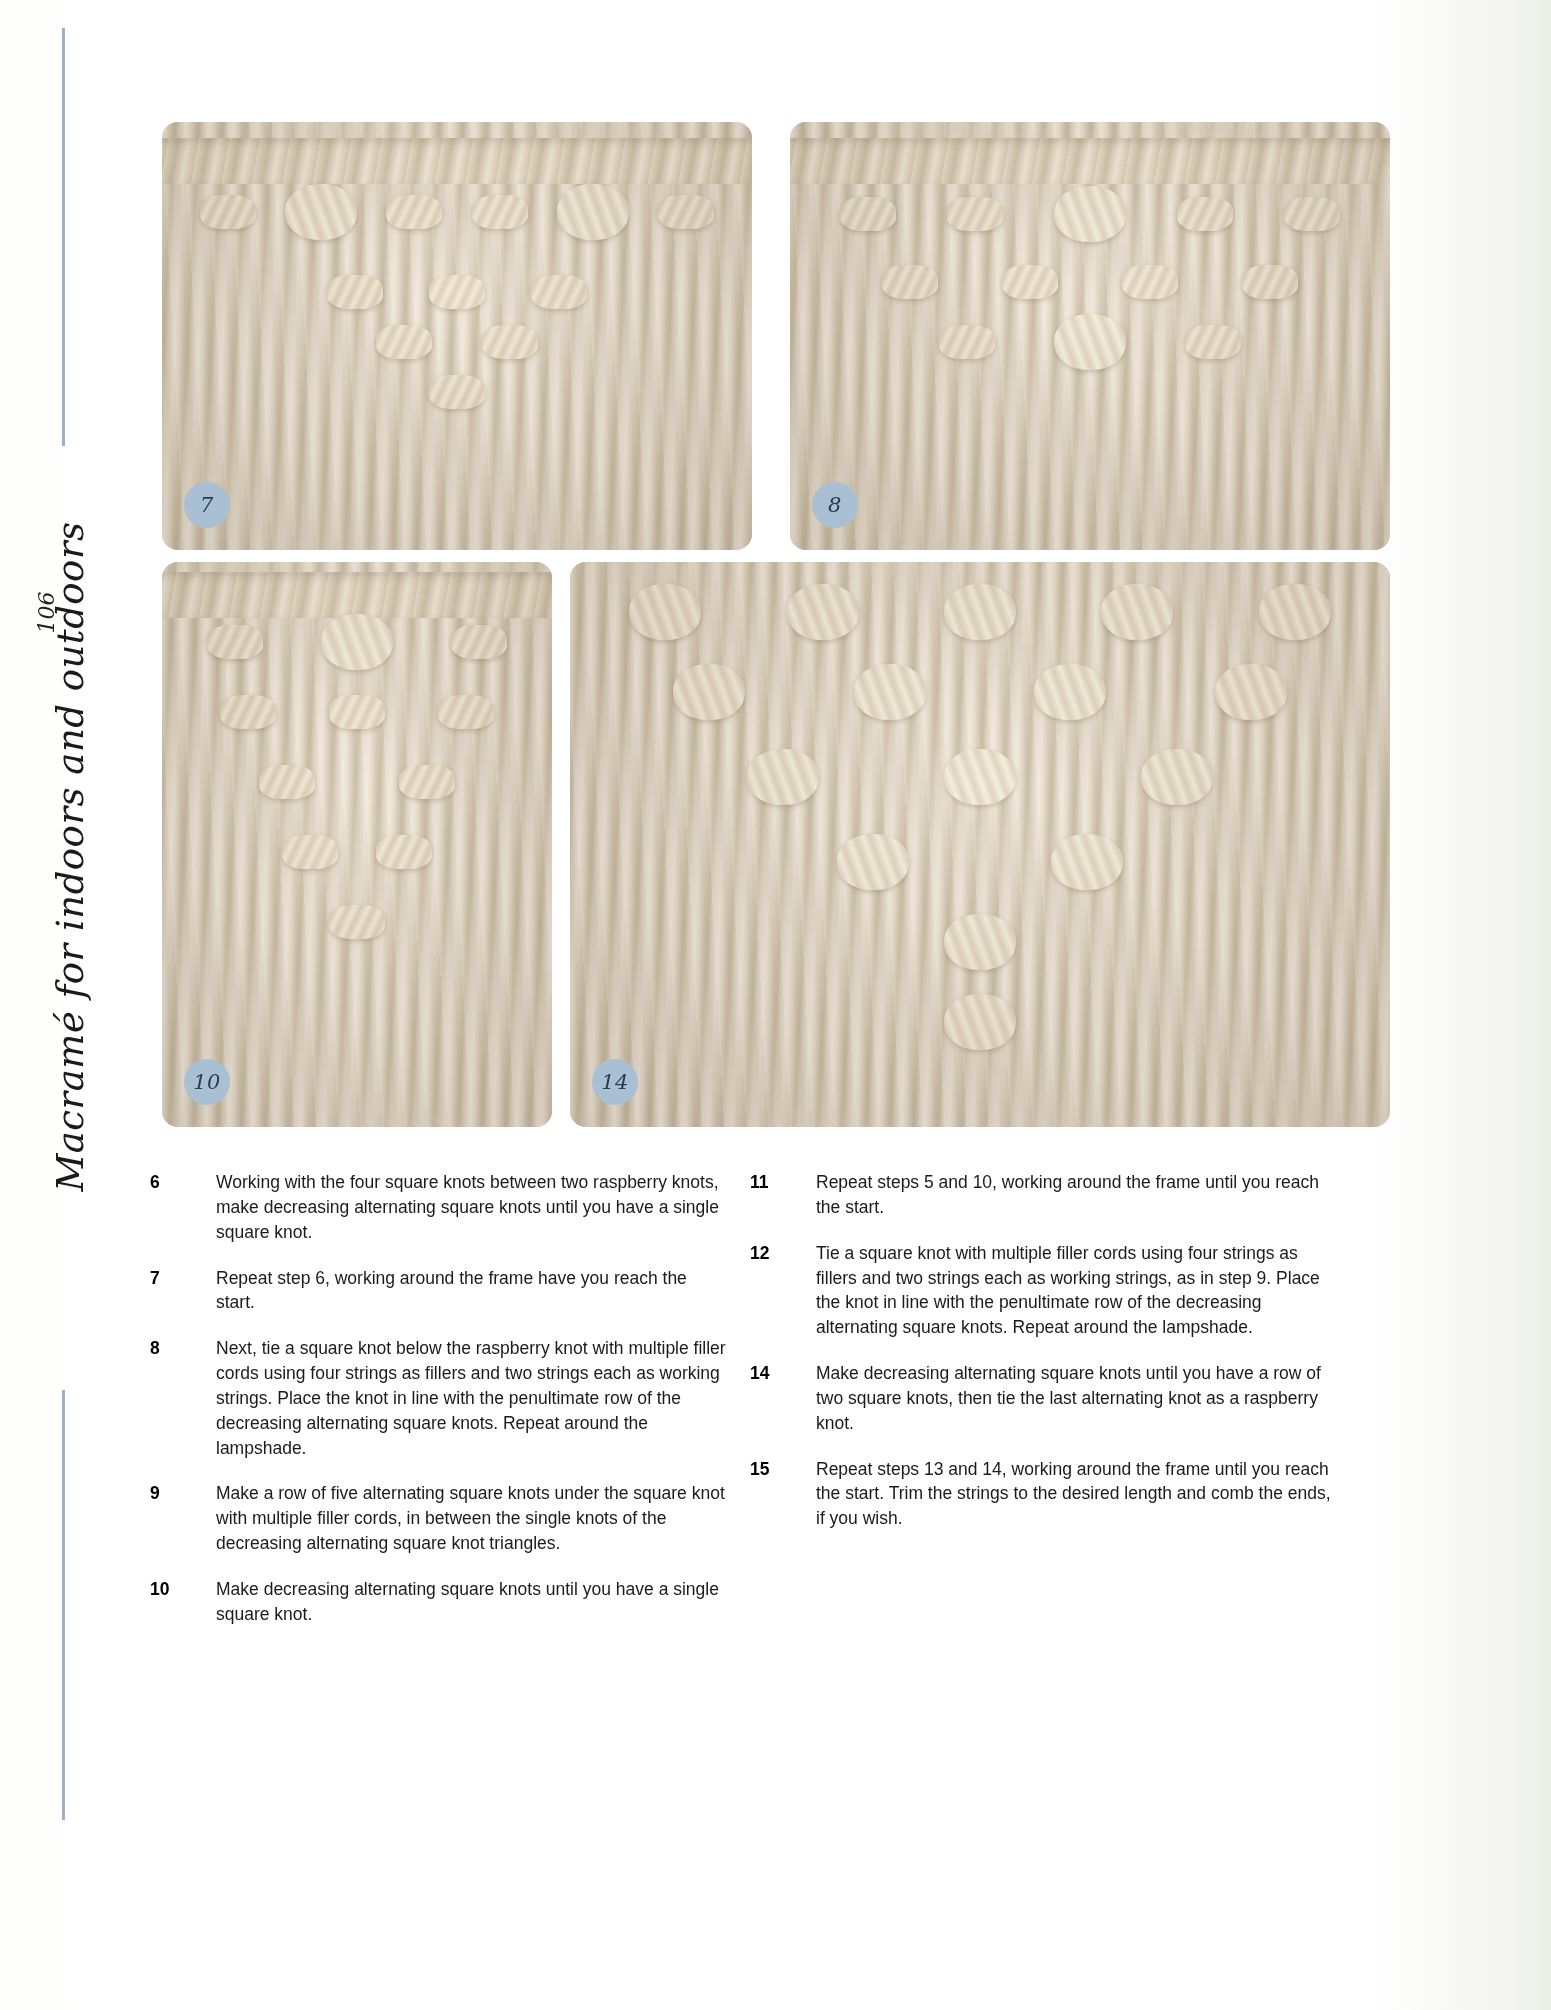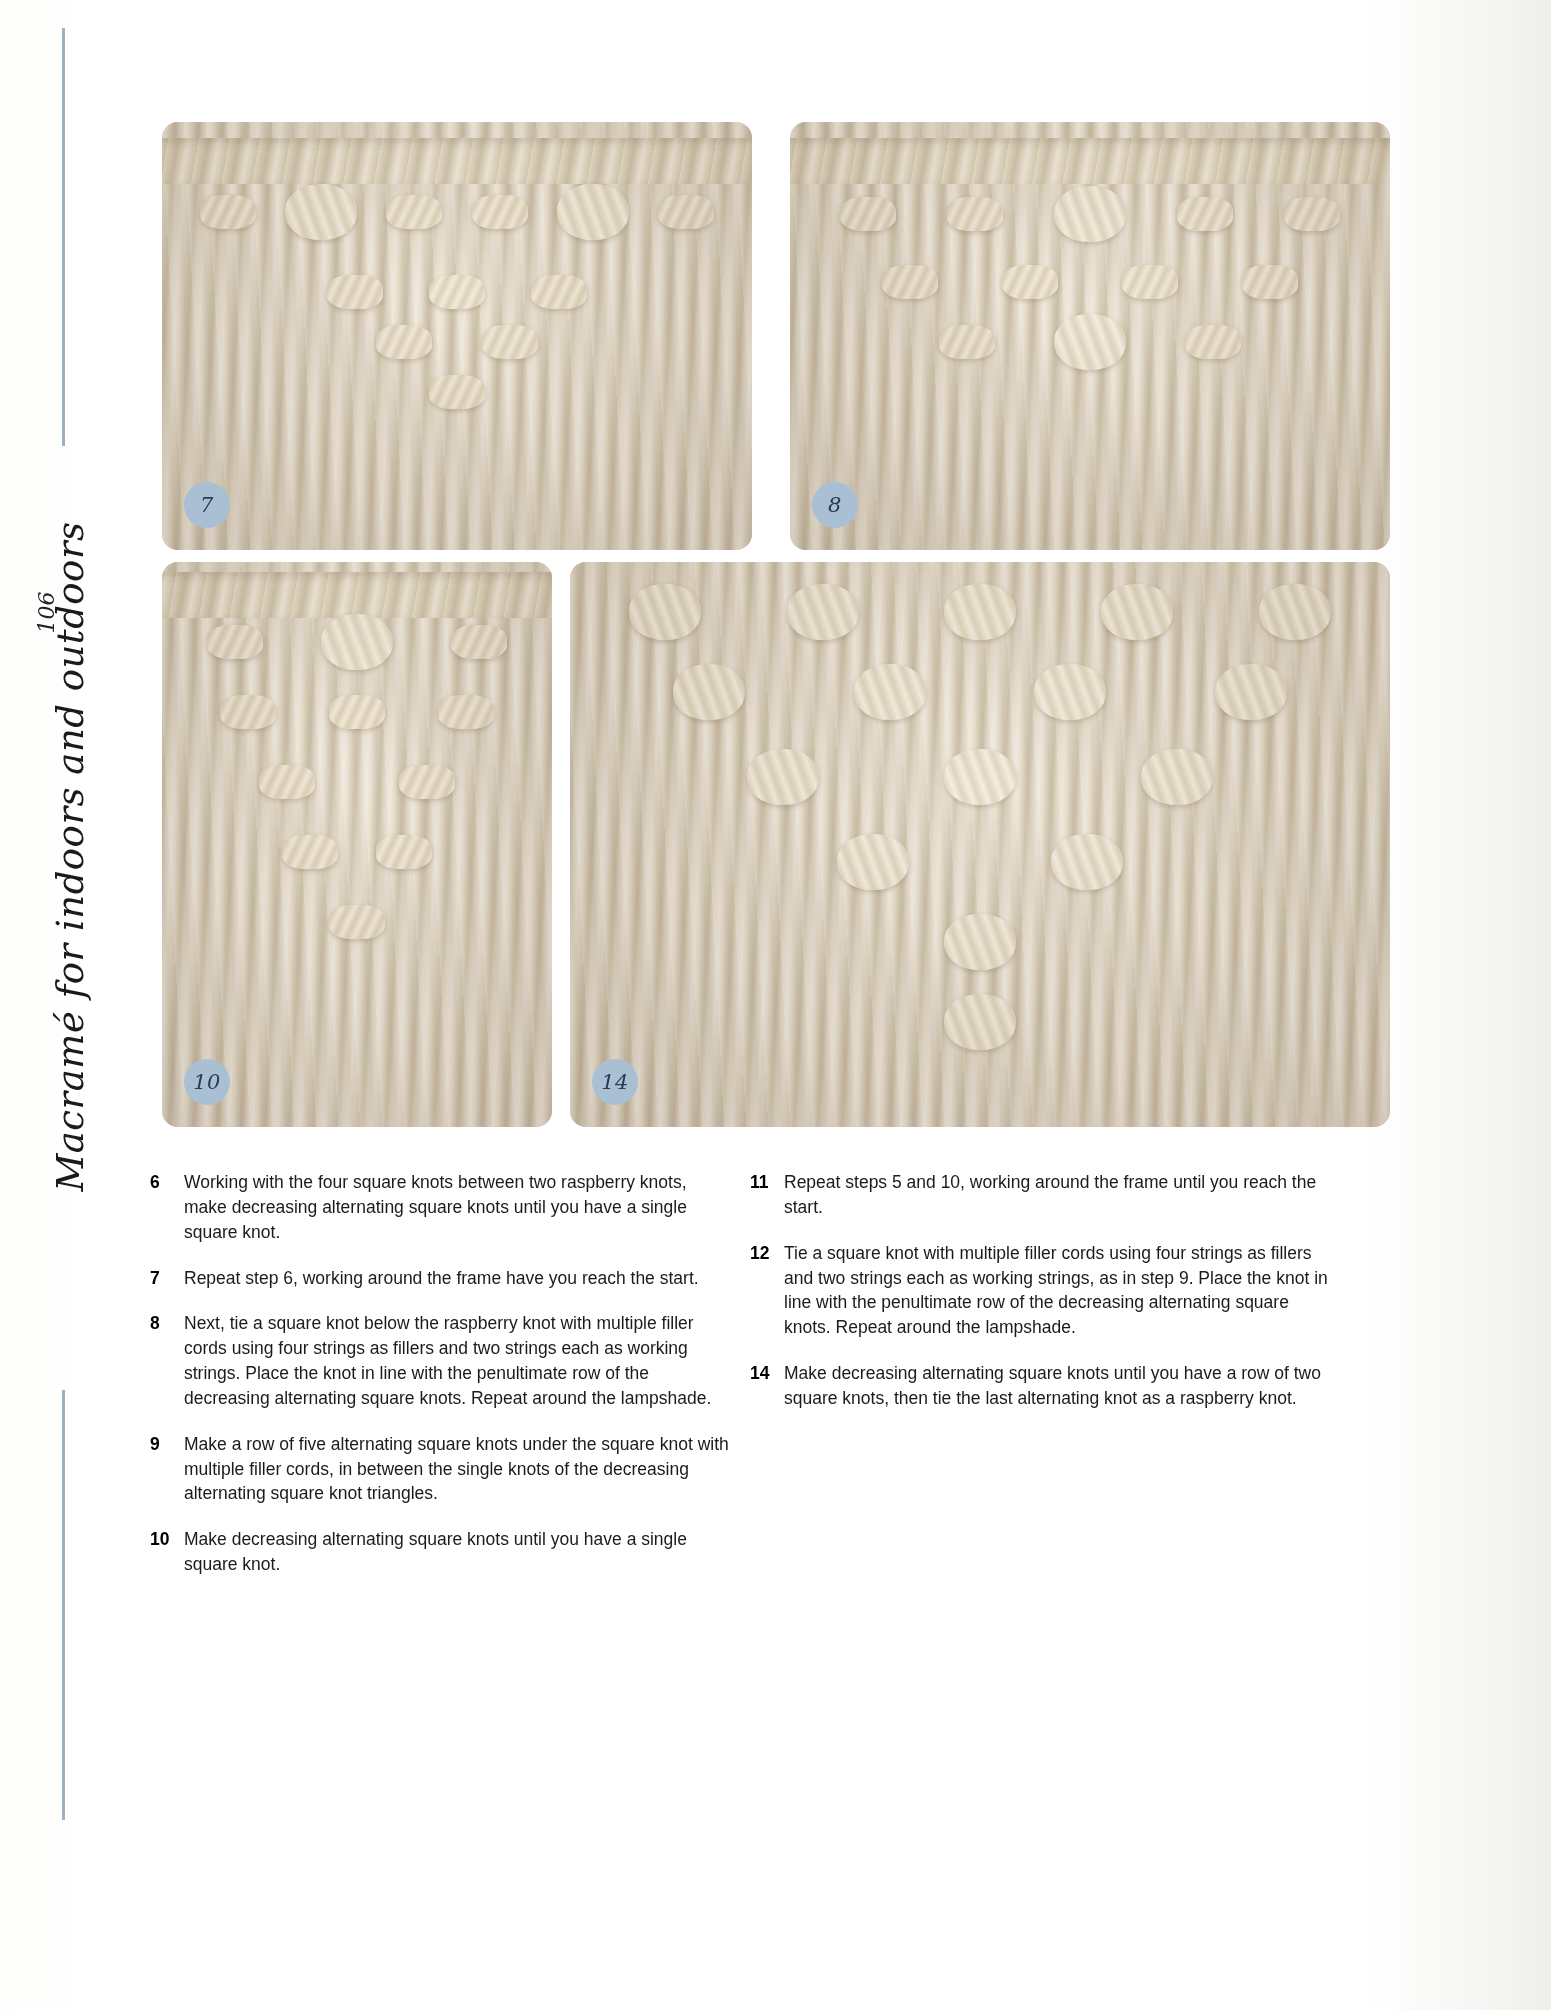--- a/index.html
+++ b/index.html
@@ -164,20 +164,21 @@
   }
   .step-num {
     flex: 0 0 34px;
     font-weight: bold;
     font-size: 17.5px;
     color: #000;
   }
   .step-num.wide { flex: 0 0 34px; }
   .step-body {
     flex: 1;
+    margin-left: 32px;
   }
 </style>
 </head>
 <body>
 
 <div class="page"></div>
 
 <div class="rule rule-top"></div>
 <div class="rule rule-bottom"></div>
 
@@ -335,13 +336,17 @@
     <div class="step-body">Repeat steps 5 and 10, working around the frame until you reach the start.</div>
   </div>
   <div class="step">
     <div class="step-num wide">12</div>
     <div class="step-body">Tie a square knot with multiple filler cords using four strings as fillers and two strings each as working strings, as in step 9. Place the knot in line with the penultimate row of the decreasing alternating square knots. Repeat around the lampshade.</div>
   </div>
   <div class="step">
     <div class="step-num wide">14</div>
     <div class="step-body">Make decreasing alternating square knots until you have a row of two square knots, then tie the last alternating knot as a raspberry knot.</div>
   </div>
+  <div class="step">
+    <div class="step-num wide">15</div>
+    <div class="step-body">Repeat steps 13 and 14, working around the frame until you reach the start. Trim the strings to the desired length and comb the ends, if you wish.</div>
+  </div>
 </div>
 
 </body></html>

